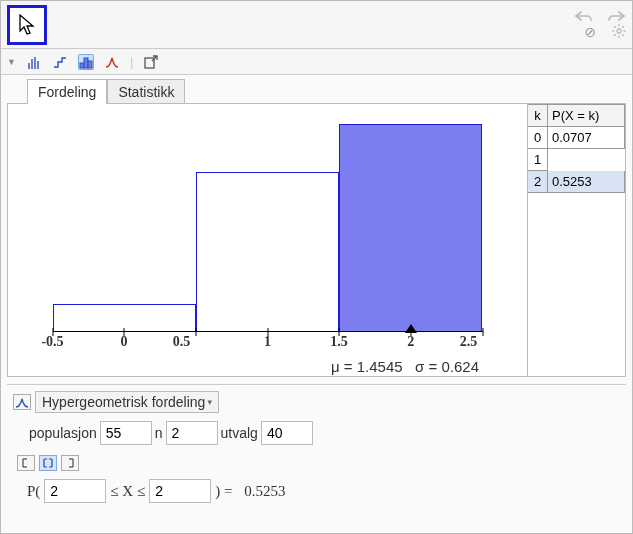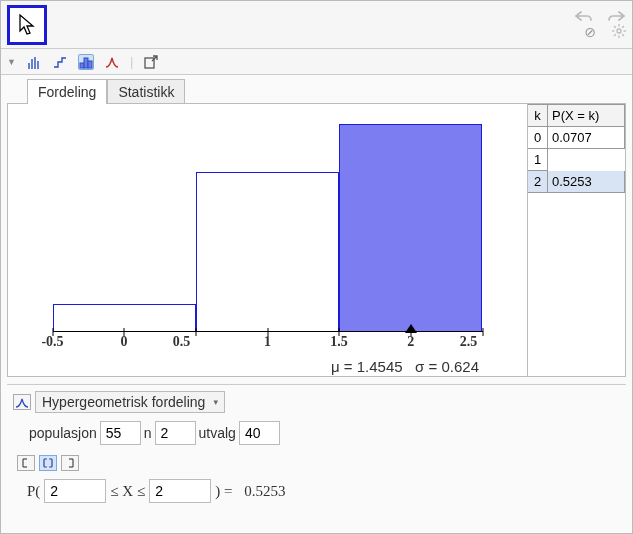--- a/index.html
+++ b/index.html
@@ -160,30 +160,30 @@
     background: #fafafa;
     color: #333;
     font-size: 14px;
   }
   .dist-row { display: flex; align-items: center; gap: 4px; margin-bottom: 8px; }
   .dist-select {
     border: 1px solid #bbb;
     background: #f3f3f3;
     padding: 2px 6px;
     font-size: 14px;
-    display: flex; align-items: center; gap: 8px;
+    display: flex; align-items: center; gap: 2px;
   }
   .param-row { display: flex; align-items: center; gap: 3px; margin-left: 16px; margin-bottom: 10px; }
   .param-row label { font-size: 14px; }
   input.field {
     border: 1px solid #bbb;
     background: #fff;
     padding: 3px 5px;
     font-size: 14px;
-    width: 41px;
+    width: 52px;
     font-family: Arial, sans-serif;
   }
   .interval-icons { display: flex; gap: 4px; margin-left: 4px; margin-bottom: 8px; }
   .int-ic {
     width: 18px; height: 16px;
     border: 1px solid #aaa;
     background: #f6f6f6;
     display: inline-flex; align-items:center; justify-content:center;
     font-size: 10px;
   }

